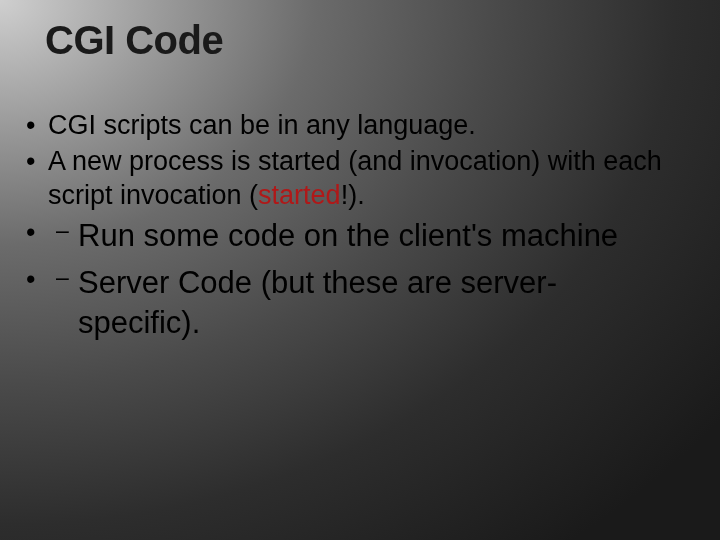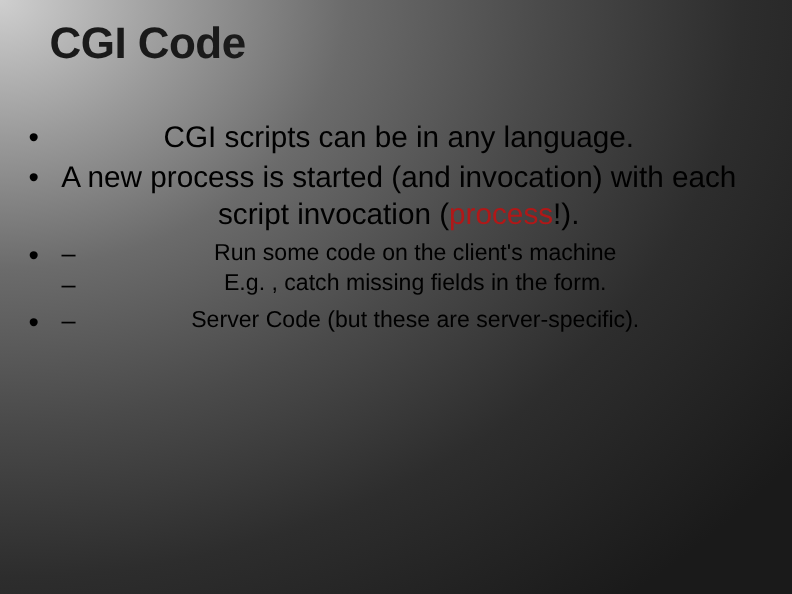--- a/index.html
+++ b/index.html
@@ -22,21 +22,20 @@
       padding-left: 45px;
       margin-bottom: 46px;
       letter-spacing: -0.5px;
     }
     .content {
       padding-left: 22px;
       padding-right: 30px;
     }
     ul.top {
       list-style: none;
-      text-align: center;
     }
     ul.top > li {
       position: relative;
       padding-left: 26px;
       font-size: 27px;
       line-height: 1.25;
       color: #000;
       margin-bottom: 2px;
     }
     ul.top > li::before {
@@ -49,21 +48,21 @@
     }
     ul.sub {
       list-style: none;
       margin-top: 4px;
       margin-bottom: 6px;
     }
     ul.sub > li {
       position: relative;
       padding-left: 24px;
       margin-left: 6px;
-      font-size: 21px;
+      font-size: 31px;
       line-height: 1.3;
       color: #000;
     }
     ul.sub > li::before {
       content: "–";
       position: absolute;
       left: 2px;
       top: 0;
       font-size: 23px;
       color: #000;
@@ -71,25 +70,24 @@
     .hl { color: #b01818; }
   </style>
 </head>
 <body>
 
 <div class="slide">
   <h1 class="title">CGI Code</h1>
   <div class="content">
     <ul class="top">
       <li><span>CGI scripts can be in any language.</span></li>
-      <li><span>A new process is started (and invocation) with each script invocation (</span><span class="hl">process</span><span>!).</span></li>
+      <li><span>A new process is started (and invocation) with each script invocation (</span><span class="hl">started</span><span>!).</span></li>
       <li>
         <ul class="sub">
           <li><span>Run some code on the client's machine</span></li>
-          <li><span>E.g. , catch missing fields in the form.</span></li>
         </ul>
       </li>
       <li>
         <ul class="sub">
           <li><span>Server Code (but these are server-specific).</span></li>
         </ul>
       </li>
     </ul>
   </div>
 </div>

